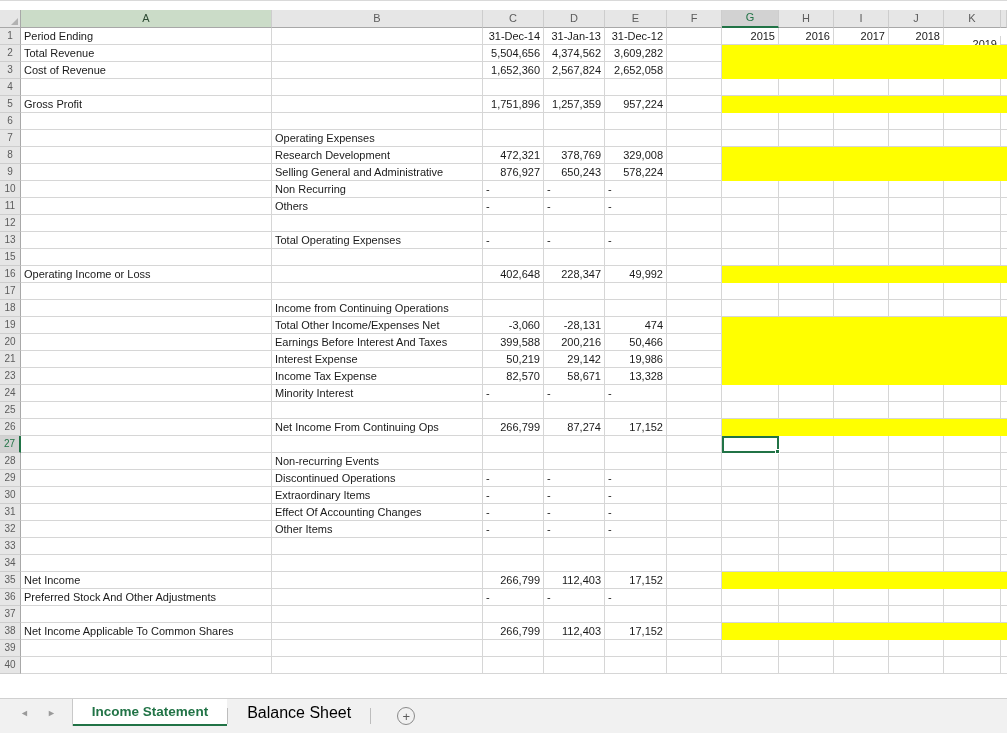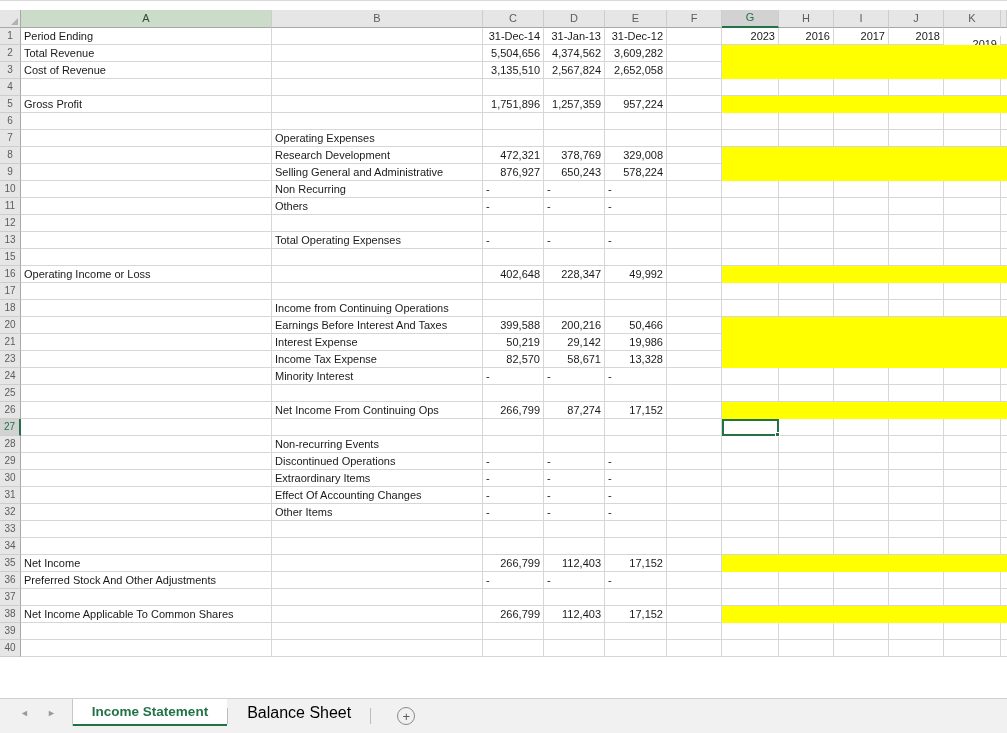--- a/index.html
+++ b/index.html
@@ -61,21 +61,21 @@
       <div class="col-hdr" style="width: 6px;"></div>
     </div>
     <div class="grid-row">
       <div class="row-hdr">1</div>
       <div class="cell" style="width: 251px;">Period Ending</div>
       <div class="cell" style="width: 211px;"></div>
       <div class="cell num" style="width: 61px;">31-Dec-14</div>
       <div class="cell num" style="width: 61px;">31-Jan-13</div>
       <div class="cell num" style="width: 62px;">31-Dec-12</div>
       <div class="cell" style="width: 55px;"></div>
-      <div class="cell num" style="width: 57px;">2023</div>
+      <div class="cell num" style="width: 57px;">2015</div>
       <div class="cell num" style="width: 55px;">2016</div>
       <div class="cell num" style="width: 55px;">2017</div>
       <div class="cell num" style="width: 55px;">2018</div>
       <div class="cell num" style="width: 57px; margin-top: 8px;">2019</div>
       <div class="cell" style="width: 6px;"></div>
     </div>
     <div class="grid-row">
       <div class="row-hdr">2</div>
       <div class="cell" style="width: 251px;">Total Revenue</div>
       <div class="cell" style="width: 211px;"></div>
@@ -87,21 +87,21 @@
       <div class="cell yellow" style="width: 55px;"></div>
       <div class="cell yellow" style="width: 55px;"></div>
       <div class="cell yellow" style="width: 55px;"></div>
       <div class="cell yellow" style="width: 57px;"></div>
       <div class="cell yellow" style="width: 6px;"></div>
     </div>
     <div class="grid-row">
       <div class="row-hdr">3</div>
       <div class="cell" style="width: 251px;">Cost of Revenue</div>
       <div class="cell" style="width: 211px;"></div>
-      <div class="cell num" style="width: 61px;">3,135,510</div>
+      <div class="cell num" style="width: 61px;">1,652,360</div>
       <div class="cell num" style="width: 61px;">2,567,824</div>
       <div class="cell num" style="width: 62px;">2,652,058</div>
       <div class="cell" style="width: 55px;"></div>
       <div class="cell yellow" style="width: 57px;"></div>
       <div class="cell yellow" style="width: 55px;"></div>
       <div class="cell yellow" style="width: 55px;"></div>
       <div class="cell yellow" style="width: 55px;"></div>
       <div class="cell yellow" style="width: 57px;"></div>
       <div class="cell yellow" style="width: 6px;"></div>
     </div>
@@ -307,20 +307,35 @@
       <div class="cell" style="width: 61px;"></div>
       <div class="cell" style="width: 61px;"></div>
       <div class="cell" style="width: 62px;"></div>
       <div class="cell" style="width: 55px;"></div>
       <div class="cell" style="width: 57px;"></div>
       <div class="cell" style="width: 55px;"></div>
       <div class="cell" style="width: 55px;"></div>
       <div class="cell" style="width: 55px;"></div>
       <div class="cell" style="width: 57px;"></div>
       <div class="cell" style="width: 6px;"></div>
+    </div>
+    <div class="grid-row">
+      <div class="row-hdr">19</div>
+      <div class="cell" style="width: 251px;"></div>
+      <div class="cell" style="width: 211px;">Total Other Income/Expenses Net</div>
+      <div class="cell num" style="width: 61px;">-3,060</div>
+      <div class="cell num" style="width: 61px;">-28,131</div>
+      <div class="cell num" style="width: 62px;">474</div>
+      <div class="cell" style="width: 55px;"></div>
+      <div class="cell yellow" style="width: 57px;"></div>
+      <div class="cell yellow" style="width: 55px;"></div>
+      <div class="cell yellow" style="width: 55px;"></div>
+      <div class="cell yellow" style="width: 55px;"></div>
+      <div class="cell yellow" style="width: 57px;"></div>
+      <div class="cell yellow" style="width: 6px;"></div>
     </div>
     <div class="grid-row">
       <div class="row-hdr">20</div>
       <div class="cell" style="width: 251px;"></div>
       <div class="cell" style="width: 211px;">Earnings Before Interest And Taxes</div>
       <div class="cell num" style="width: 61px;">399,588</div>
       <div class="cell num" style="width: 61px;">200,216</div>
       <div class="cell num" style="width: 62px;">50,466</div>
       <div class="cell" style="width: 55px;"></div>
       <div class="cell yellow" style="width: 57px;"></div>

